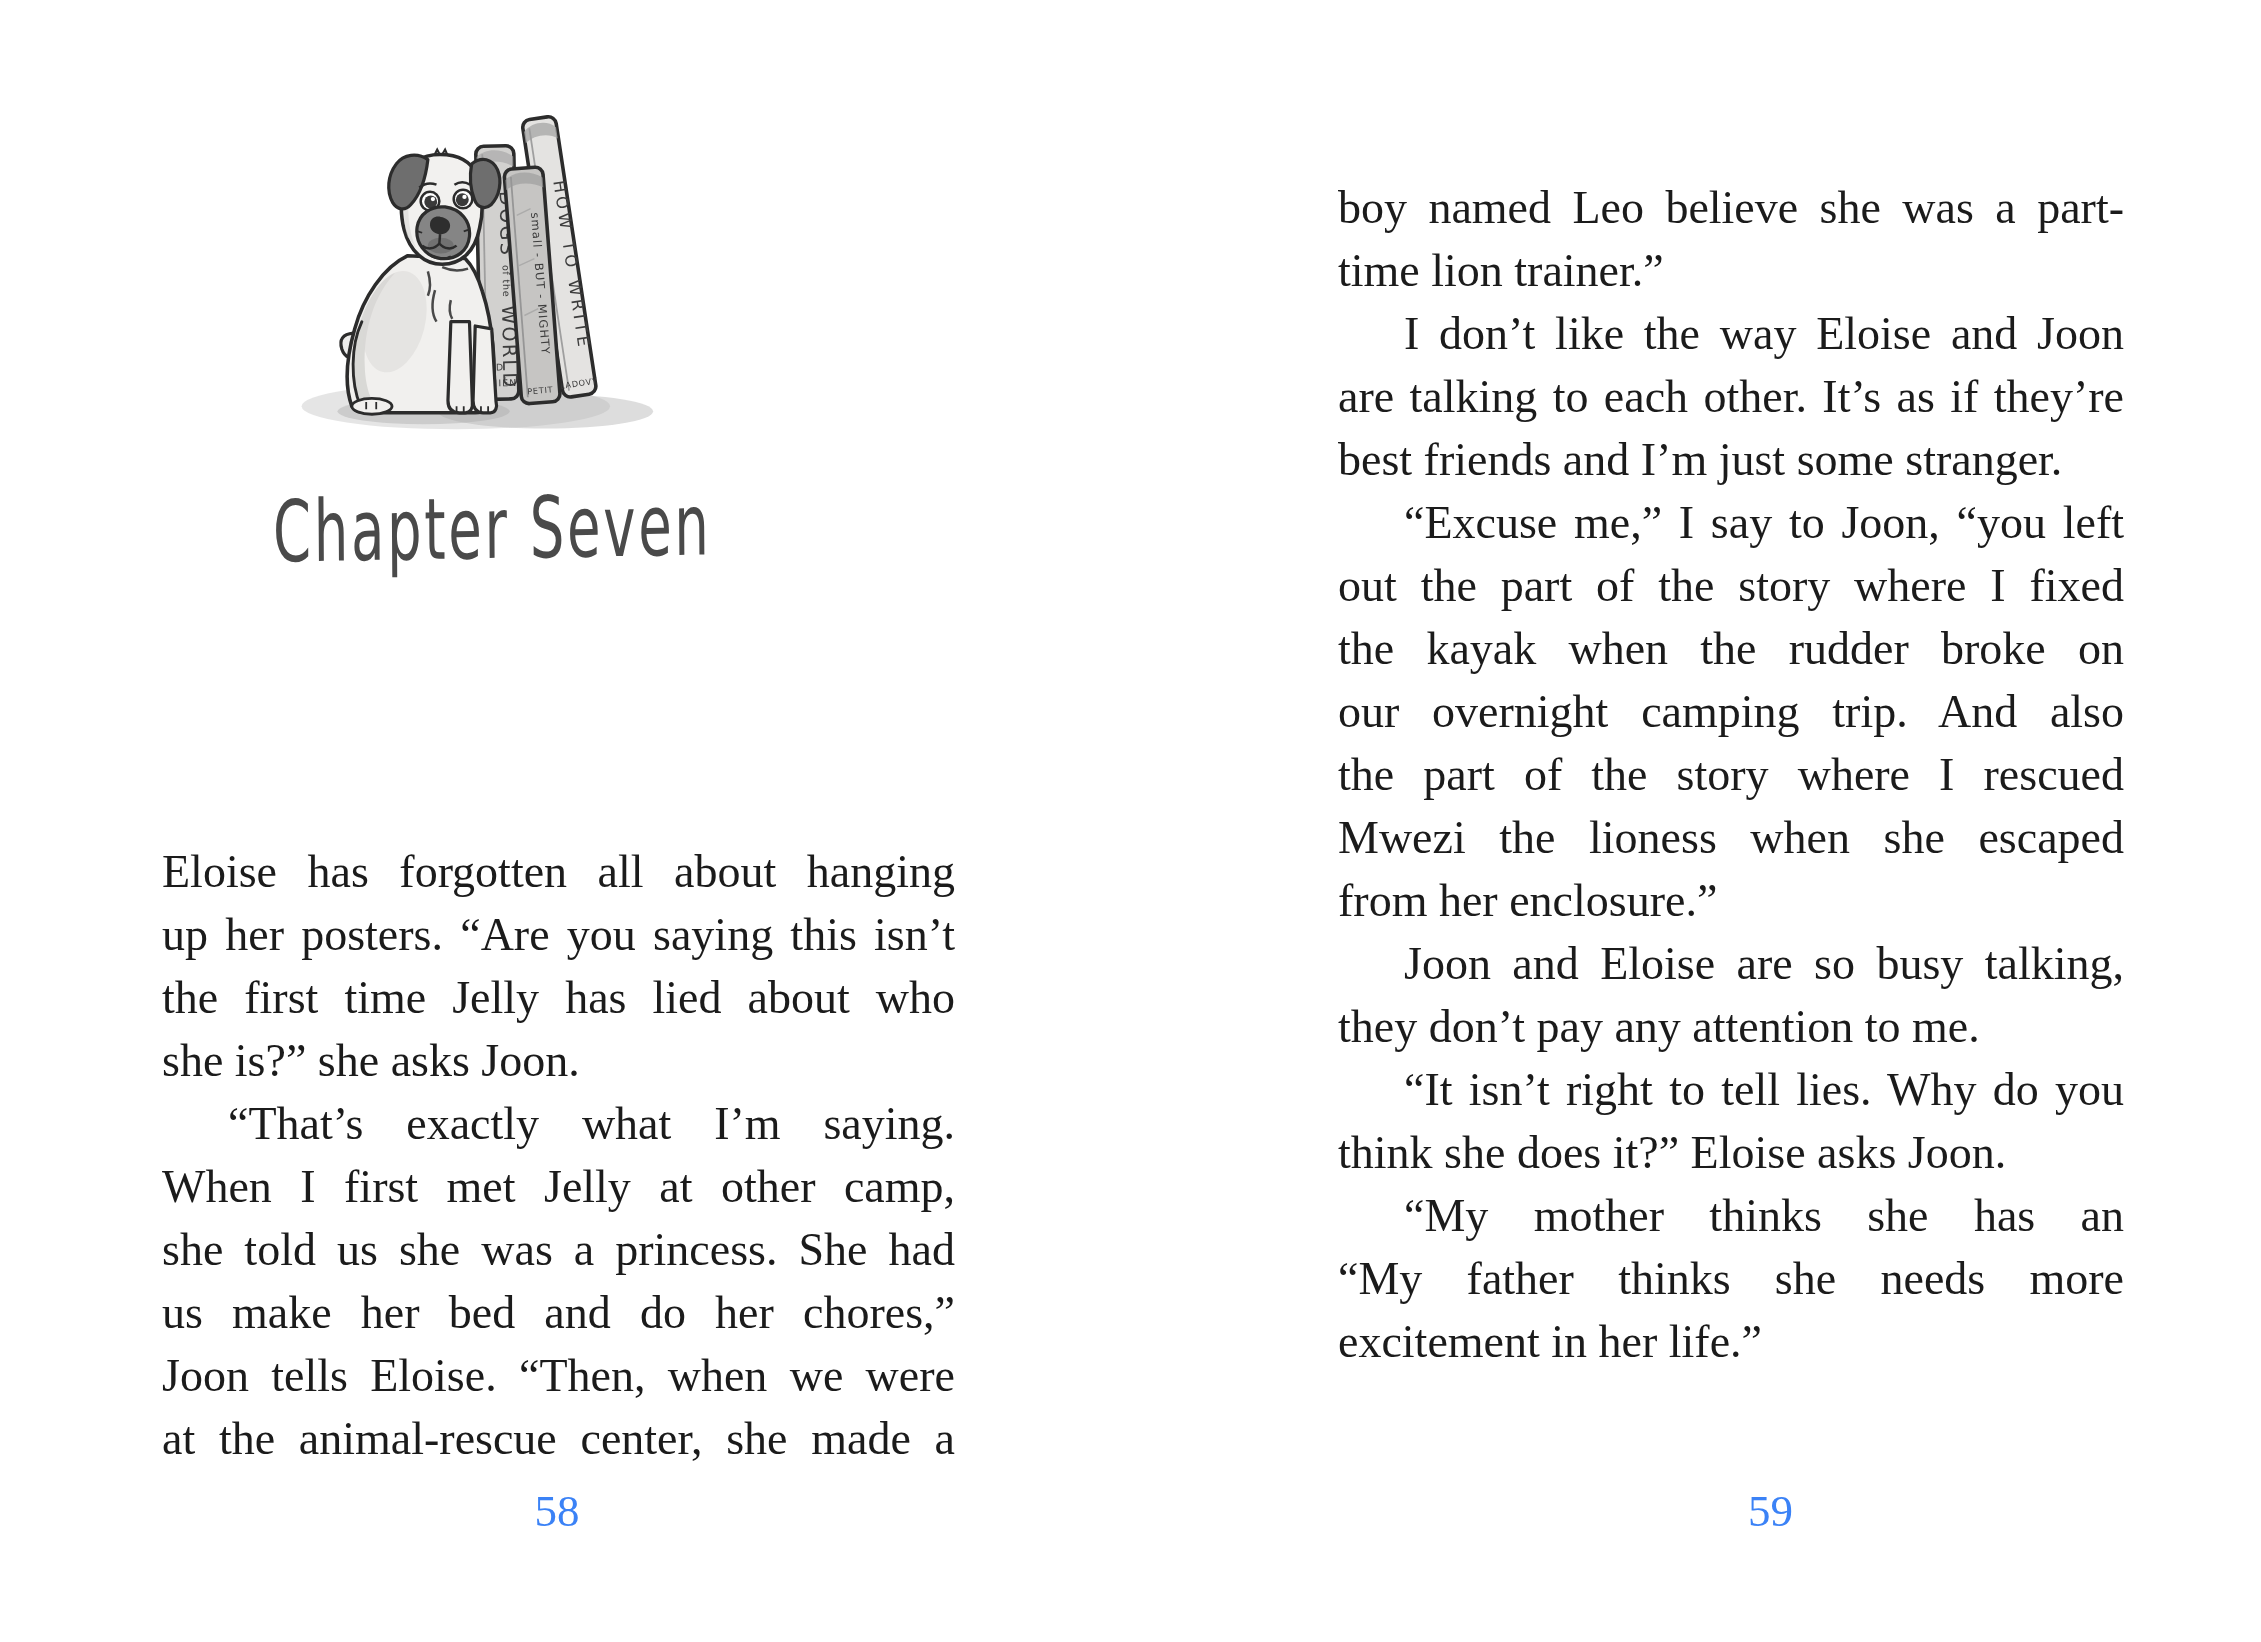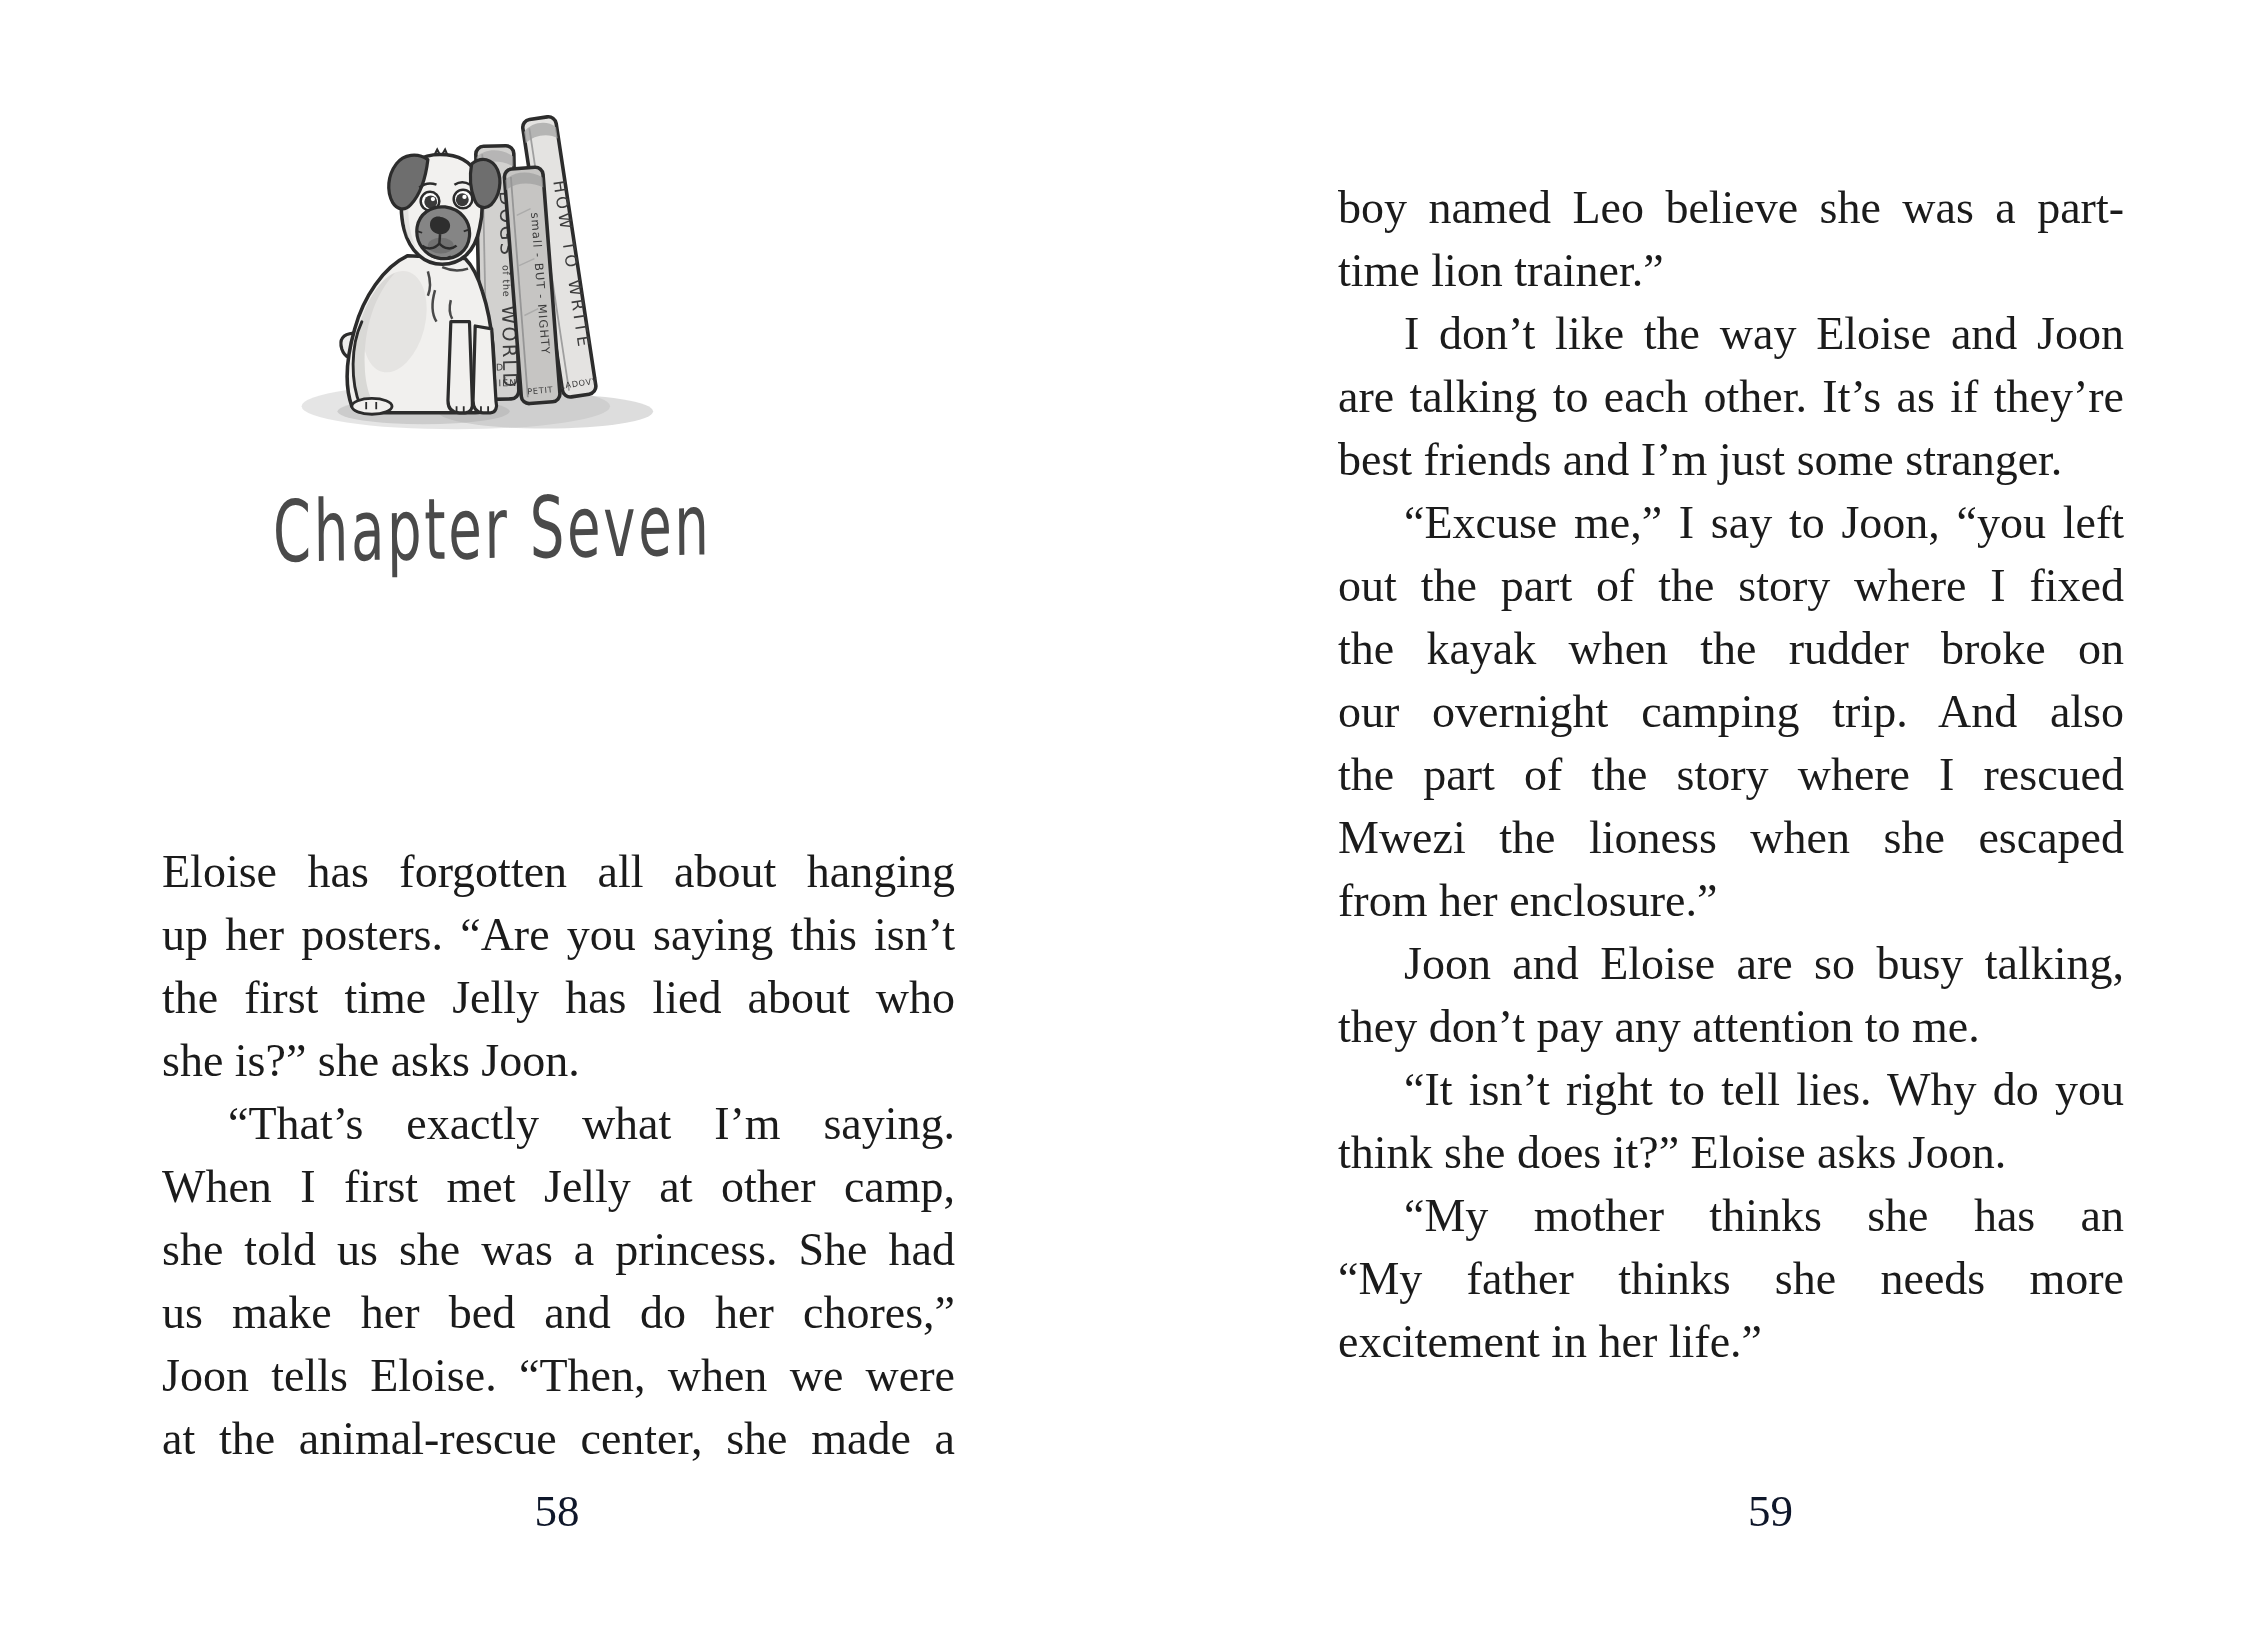--- a/index.html
+++ b/index.html
@@ -73,21 +73,21 @@
   }
   .line.indent { padding-left: 66px; }
 
   .page-number {
     position: absolute;
     top: 1480px;
     width: 144px;
     text-align: center;
     font-size: 45px;
     line-height: 63px;
-    color: #0f172a;
+    color: #3b82f6;
   }
   .page.left  .page-number { left: 485px; }
   .page.right .page-number { left: 518px; text-align: right; }
 
   
   .ink   { stroke: #2c2c2c; stroke-linecap: round; stroke-linejoin: round; }
   .spine-text, .author-text {
     font-family: "DejaVu Sans", sans-serif;
     fill: #3d3d3d;
   }

